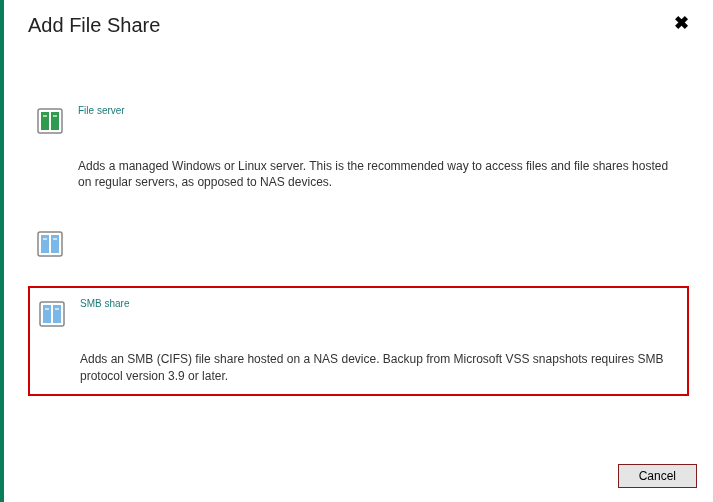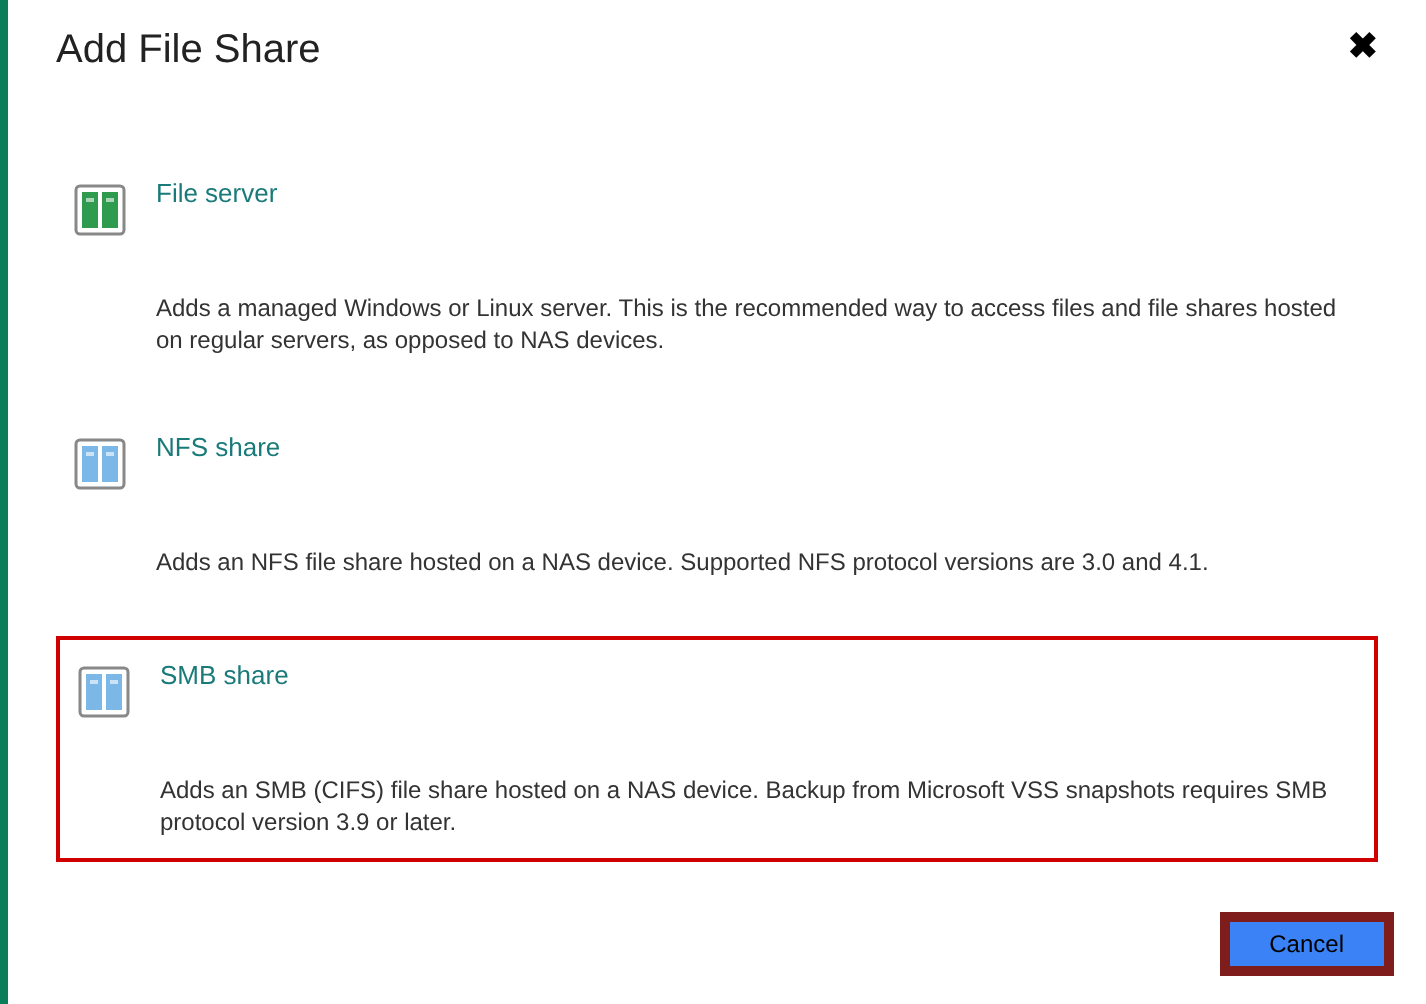--- a/index.html
+++ b/index.html
@@ -16,21 +16,21 @@
       border-left: 4px solid #0a7d5a;
     }
     .header {
       padding: 14px 24px 8px 24px;
       position: relative;
     }
     .header h1 {
       font-size: 20px;
       font-weight: 400;
       color: #222;
-      margin-bottom: 4px;
+      margin-bottom: 20px;
     }
     .header p {
       font-size: 12px;
       color: #333;
     }
     .close-btn {
       position: absolute;
       top: 10px;
       right: 18px;
       font-size: 18px;
@@ -61,37 +61,37 @@
       height: 28px;
       flex-shrink: 0;
       margin-right: 14px;
       margin-top: 2px;
     }
     .option-content {
       flex: 1;
     }
     .option-title {
       color: #1a7a7a;
-      font-size: 13px;
+      font-size: 10px;
       margin-bottom: 2px;
     }
     .option-desc {
       color: #333;
       font-size: 12px;
       line-height: 1.35;
       margin-top: 42px;
     }
     .footer {
       position: absolute;
       bottom: 14px;
       right: 16px;
     }
     .cancel-btn {
-      background: #3b82f6;
-      border: 5px solid #7f1d1d;
+      background: #e5e5e5;
+      border: 1px solid #7f1d1d;
       padding: 4px 20px;
       font-size: 12px;
       cursor: pointer;
       font-family: inherit;
     }
   </style>
 </head>
 <body>
 
 <div class="header">
@@ -118,24 +118,20 @@
   </div>
 
   <div class="option">
     <svg class="option-icon" viewBox="0 0 28 28">
       <rect x="2" y="2" width="24" height="24" rx="2" fill="none" stroke="#888" stroke-width="1.5"></rect>
       <rect x="5" y="5" width="8" height="18" fill="#7bb8e8"></rect>
       <rect x="15" y="5" width="8" height="18" fill="#7bb8e8"></rect>
       <rect x="7" y="8" width="4" height="2" fill="#fff" opacity="0.6"></rect>
       <rect x="17" y="8" width="4" height="2" fill="#fff" opacity="0.6"></rect>
     </svg>
-    <div class="option-content">
-      <div class="option-title">NFS share</div>
-      <div class="option-desc">Adds an NFS file share hosted on a NAS device. Supported NFS protocol versions are 3.0 and 4.1.</div>
-    </div>
   </div>
 
   <div class="option highlighted">
     <svg class="option-icon" viewBox="0 0 28 28">
       <rect x="2" y="2" width="24" height="24" rx="2" fill="none" stroke="#888" stroke-width="1.5"></rect>
       <rect x="5" y="5" width="8" height="18" fill="#7bb8e8"></rect>
       <rect x="15" y="5" width="8" height="18" fill="#7bb8e8"></rect>
       <rect x="7" y="8" width="4" height="2" fill="#fff" opacity="0.6"></rect>
       <rect x="17" y="8" width="4" height="2" fill="#fff" opacity="0.6"></rect>
     </svg>

